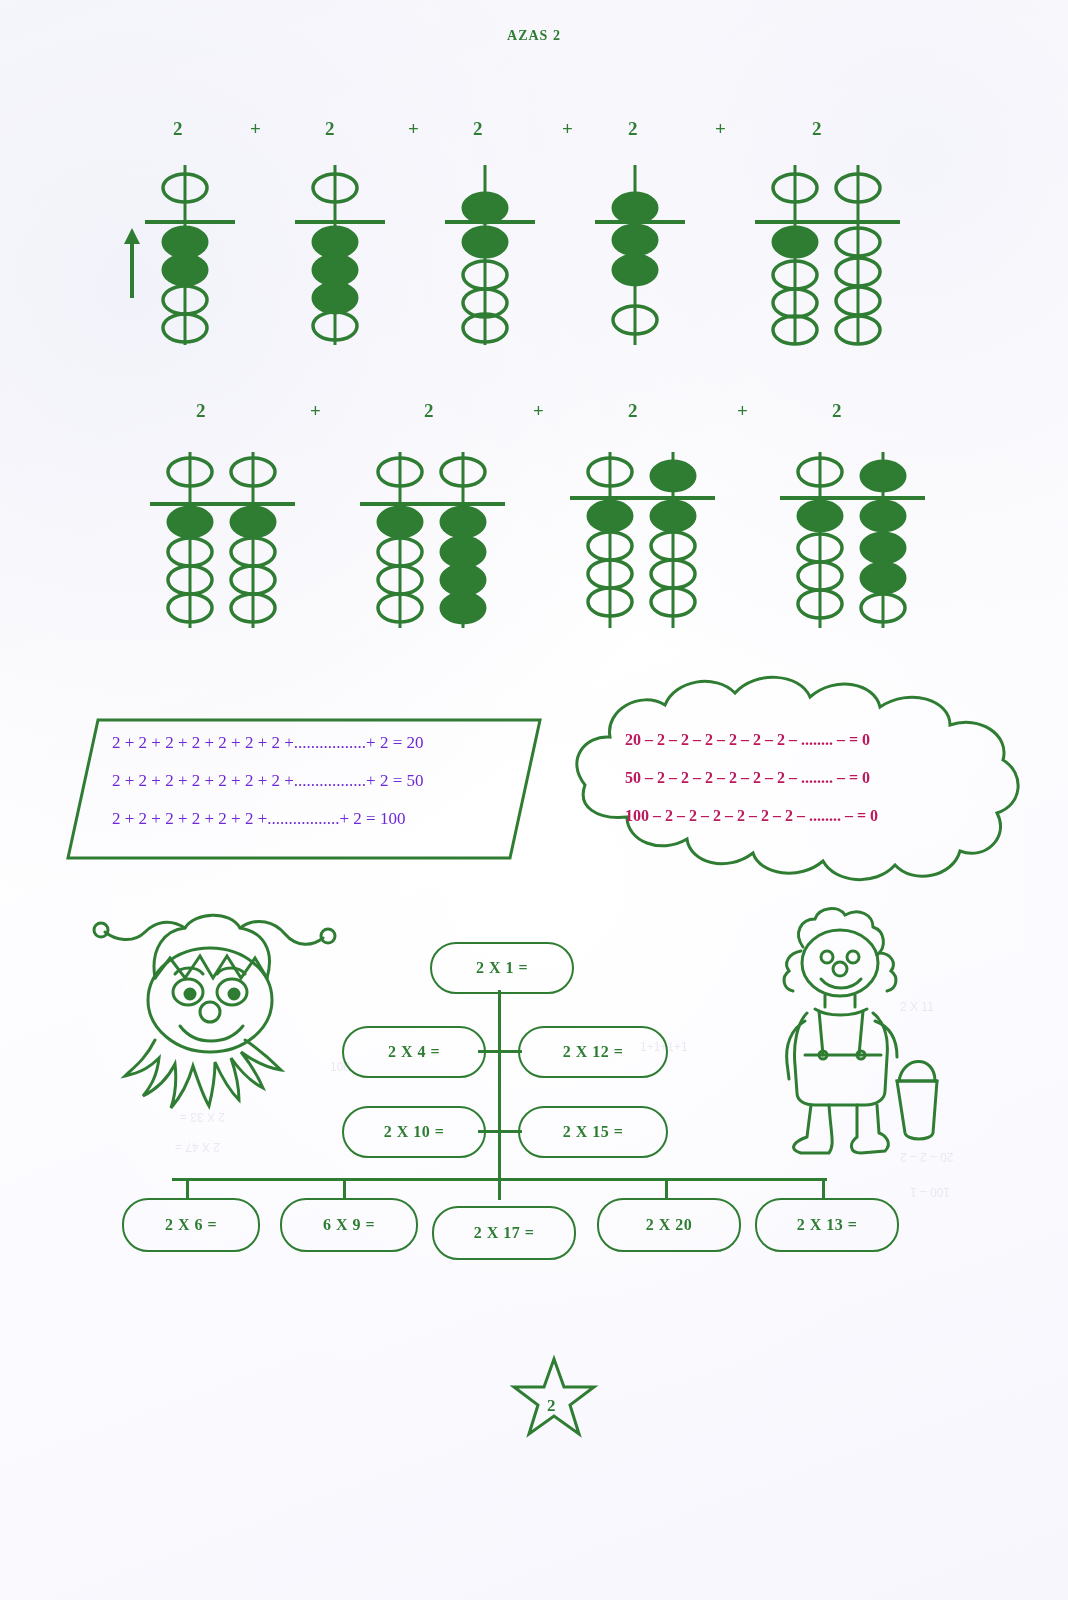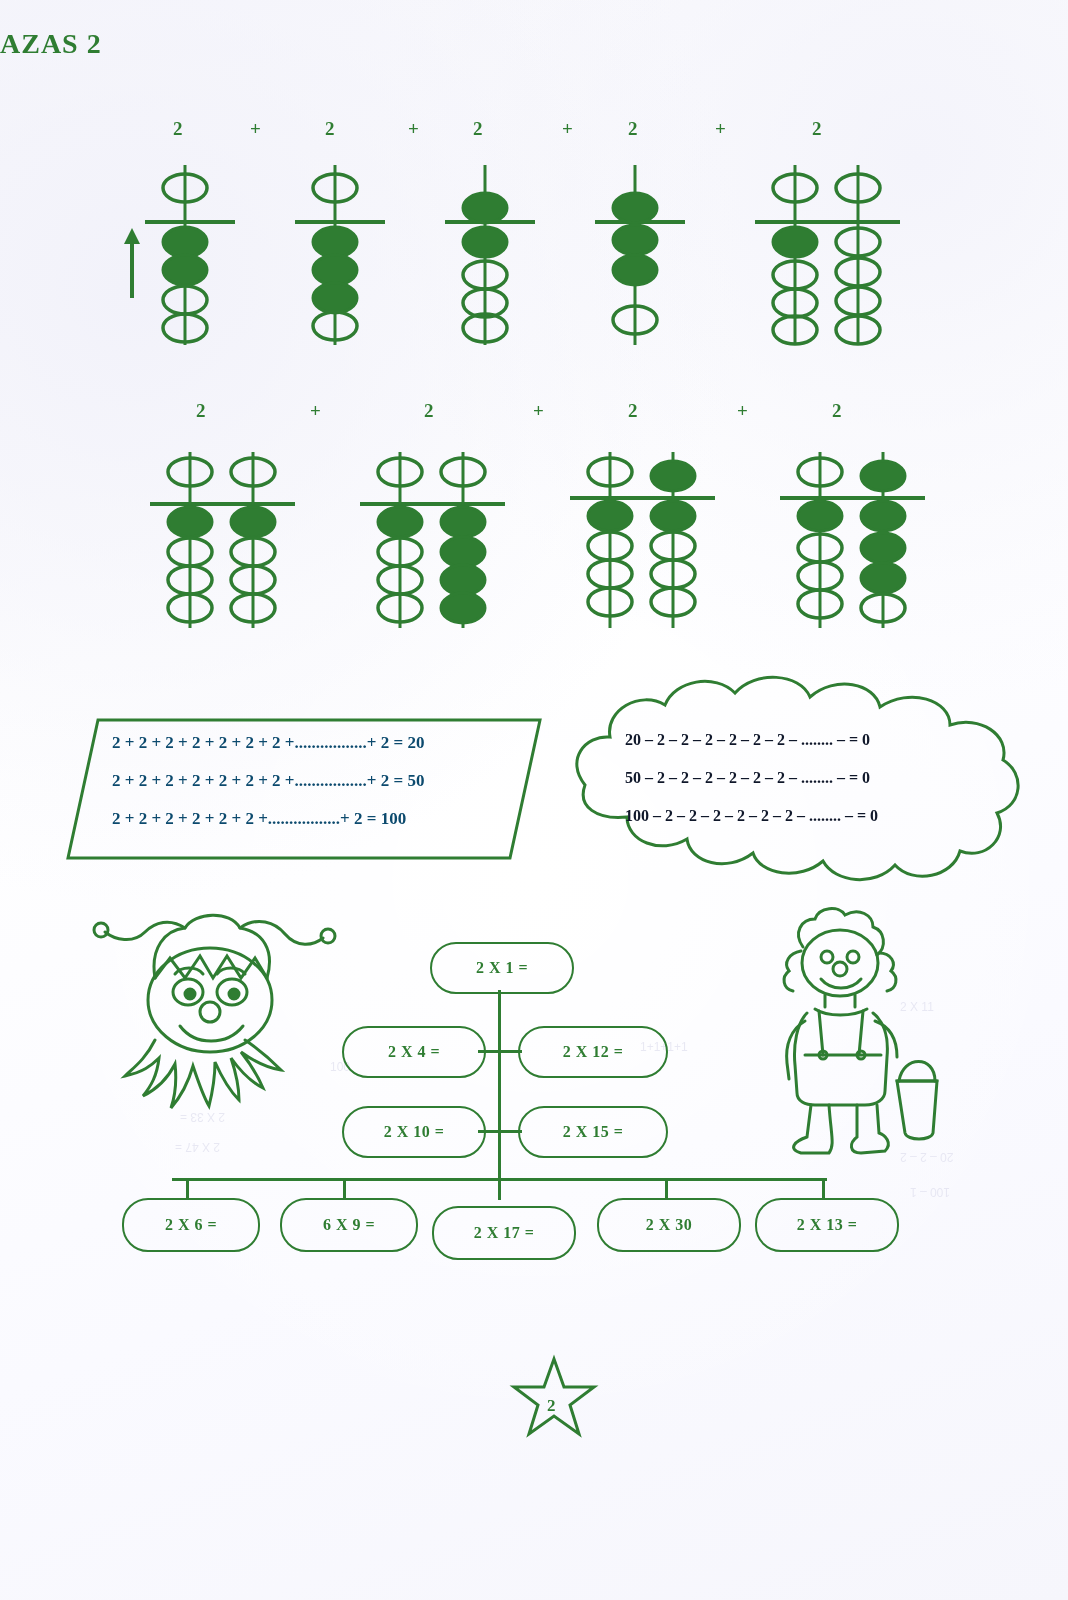--- a/index.html
+++ b/index.html
@@ -18,42 +18,42 @@
       radial-gradient(circle at 86% 10%, #f4f4fb 0%, rgba(244,244,251,0) 32%),
       radial-gradient(circle at 50% 55%, #ffffff 0%, rgba(255,255,255,0) 55%),
       linear-gradient(160deg,#f7f7fc 0%, #ffffff 35%, #fafaff 70%, #f6f6fc 100%);
   }
   .ghost{
     position:absolute;color:#d8d8ea;opacity:.55;pointer-events:none;
     font-size:12px;font-family:Liberation Sans, sans-serif;
   }
   .title{
     position:absolute;top:28px;left:0;width:100%;
-    font-weight:bold;font-size:28px;
+    text-align:center;font-weight:bold;font-size:14px;
     letter-spacing:1px;color:#2f7d32;
     font-family:"Liberation Serif", serif;
   }
   .plus{
     position:absolute;font-size:19px;font-weight:bold;color:#2f7d32;
   }
   .num{
     position:absolute;font-size:19px;font-weight:bold;color:#2f7d32;
   }
   .abacus{position:absolute;}
   .arrow{position:absolute;}
   
   .parallelo{
     position:absolute;
   }
   .eqtext{
-    position:absolute;font-size:17px;color:#0c4a6e;white-space:nowrap;
-    font-family:"Liberation Serif",serif;font-weight:bold;
+    position:absolute;font-size:17px;color:#6d28d9;white-space:nowrap;
+    font-family:"Liberation Serif",serif;font-weight:normal;
   }
   .cloudtext{
-    position:absolute;font-size:16px;color:#0f172a;white-space:nowrap;
+    position:absolute;font-size:16px;color:#be185d;white-space:nowrap;
     font-family:"Liberation Serif",serif;font-weight:bold;
   }
   .pill{
     position:absolute;
     border:2.5px solid #2f7d32;
     border-radius:26px;
     background:transparent;
     display:flex;align-items:center;justify-content:center;
     font-size:16px;font-weight:bold;color:#2f7d32;
     font-family:"Liberation Serif",serif;
@@ -336,19 +336,19 @@
 
 <div class="pill" style="left:342px;top:1026px;width:140px;height:48px;">2 X 4 =</div>
 <div class="pill" style="left:518px;top:1026px;width:146px;height:48px;">2 X 12 =</div>
 
 <div class="pill" style="left:342px;top:1106px;width:140px;height:48px;">2 X 10 =</div>
 <div class="pill" style="left:518px;top:1106px;width:146px;height:48px;">2 X 15 =</div>
 
 <div class="pill" style="left:122px;top:1198px;width:134px;height:50px;">2 X 6 =</div>
 <div class="pill" style="left:280px;top:1198px;width:134px;height:50px;">6 X 9 =</div>
 <div class="pill" style="left:432px;top:1198px;width:140px;height:50px;margin-top:8px;">2 X 17 =</div>
-<div class="pill" style="left:597px;top:1198px;width:140px;height:50px;">2 X 30</div>
+<div class="pill" style="left:597px;top:1198px;width:140px;height:50px;">2 X 20</div>
 <div class="pill" style="left:755px;top:1198px;width:140px;height:50px;text-align:center;">2 X 13 =</div>
 
 <svg style="position:absolute;left:512px;top:1355px;" width="85" height="85">
   <polygon points="42,4 52,32 82,32 58,50 67,79 42,61 17,79 26,50 2,32 32,32" fill="none" stroke="#2f7d32" stroke-width="3"></polygon>
 </svg>
 <div class="starnum" style="left:547px;top:1396px;">2</div>
 
 </body></html>

